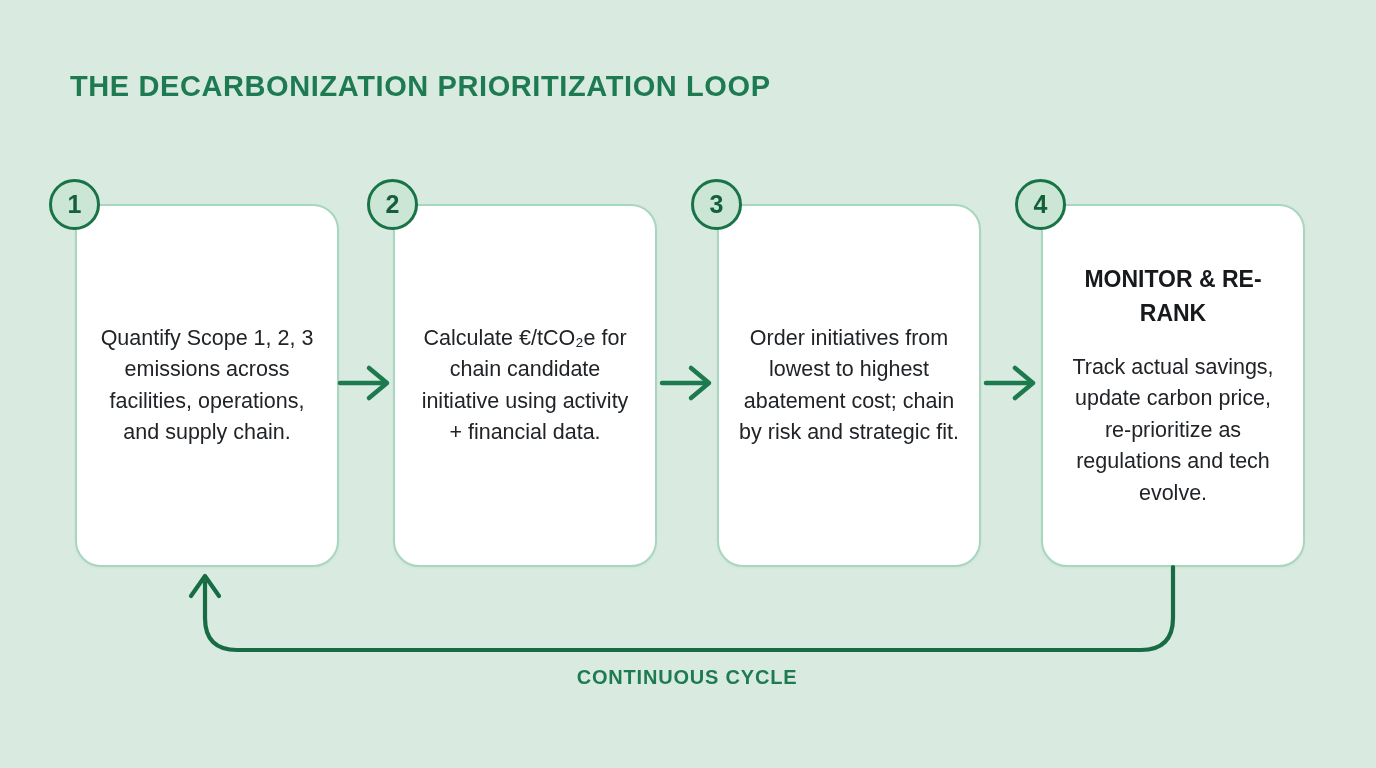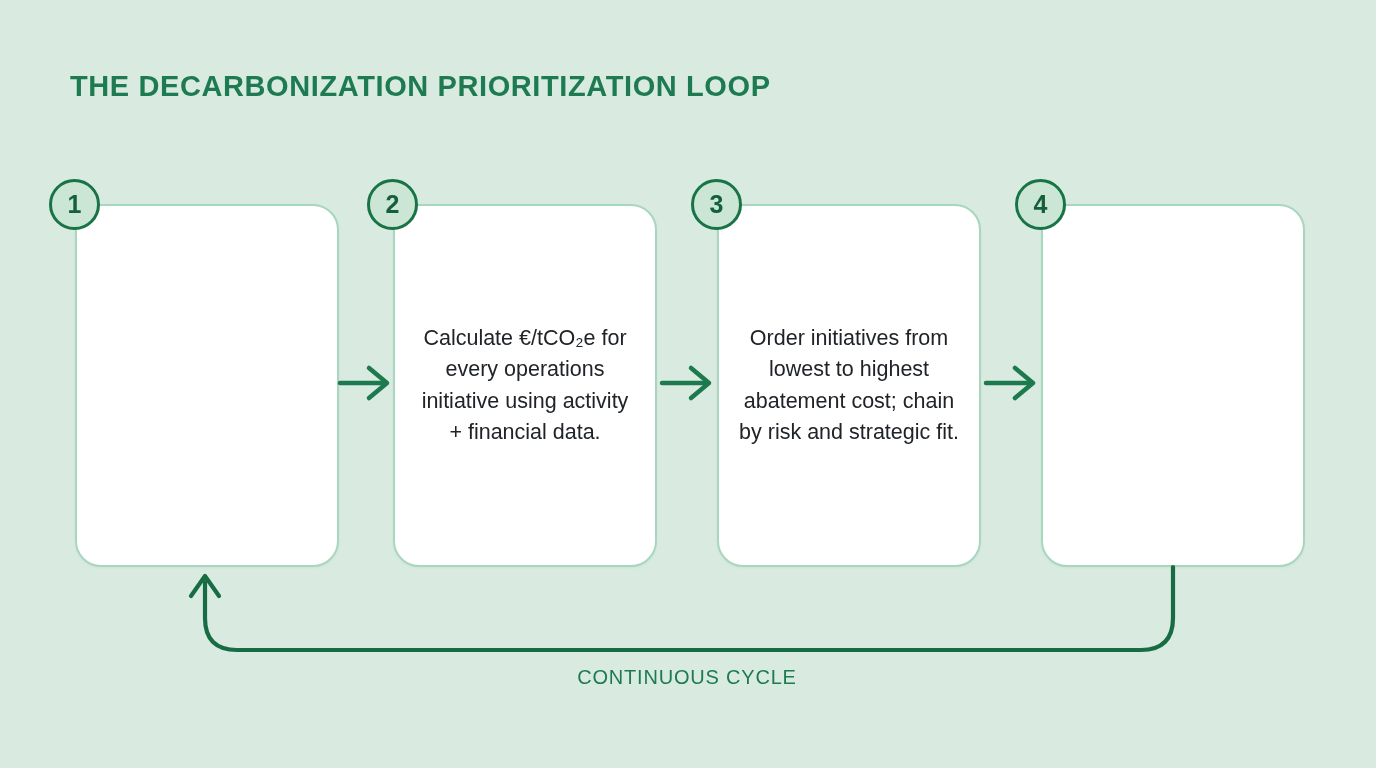--- a/index.html
+++ b/index.html
@@ -84,48 +84,51 @@
     left: 180px;
     top: 560px;
   }
   .cycle-label {
     position: absolute;
     left: 487px;
     top: 666px;
     width: 400px;
     text-align: center;
     font-size: 20px;
-    font-weight: 400;
+    font-weight: 700;
     letter-spacing: 0.8px;
     color: #1e7b51;
   }
 </style>
 </head>
 <body>
 
 <div class="canvas">
 
   <h1 class="diagram-title">THE DECARBONIZATION PRIORITIZATION LOOP</h1>
 
   <div class="step-card pos-1">
     <div class="step-badge">1</div>
+    <div class="step-body">Quantify Scope 1, 2, 3 emissions across facilities, operations, and supply chain.</div>
   </div>
 
   <div class="step-card pos-2">
     <div class="step-badge">2</div>
-    <div class="step-body">Calculate €/tCO₂e for every operations initiative using activity + financial data.</div>
+    <div class="step-body">Calculate €/tCO₂e for chain candidate initiative using activity + financial data.</div>
   </div>
 
   <div class="step-card pos-3">
     <div class="step-badge">3</div>
     <div class="step-body">Order initiatives from lowest to highest abatement cost; chain by risk and strategic fit.</div>
   </div>
 
   <div class="step-card pos-4">
     <div class="step-badge">4</div>
+    <div class="step-title">MONITOR &amp; RE-RANK</div>
+    <div class="step-body">Track actual savings, update carbon price, re-prioritize as regulations and tech evolve.</div>
   </div>
 
   <svg class="flow-arrow gap-1" width="58" height="40" viewBox="0 0 58 40">
     <line x1="3" y1="20" x2="48" y2="20" stroke="#1c7a4e" stroke-width="4.5" stroke-linecap="round"></line>
     <polyline points="32,5 50,20 32,35" fill="none" stroke="#1c7a4e" stroke-width="4.5" stroke-linecap="round" stroke-linejoin="round"></polyline>
   </svg>
   <svg class="flow-arrow gap-2" width="58" height="40" viewBox="0 0 58 40">
     <line x1="3" y1="20" x2="48" y2="20" stroke="#1c7a4e" stroke-width="4.5" stroke-linecap="round"></line>
     <polyline points="32,5 50,20 32,35" fill="none" stroke="#1c7a4e" stroke-width="4.5" stroke-linecap="round" stroke-linejoin="round"></polyline>
   </svg>

